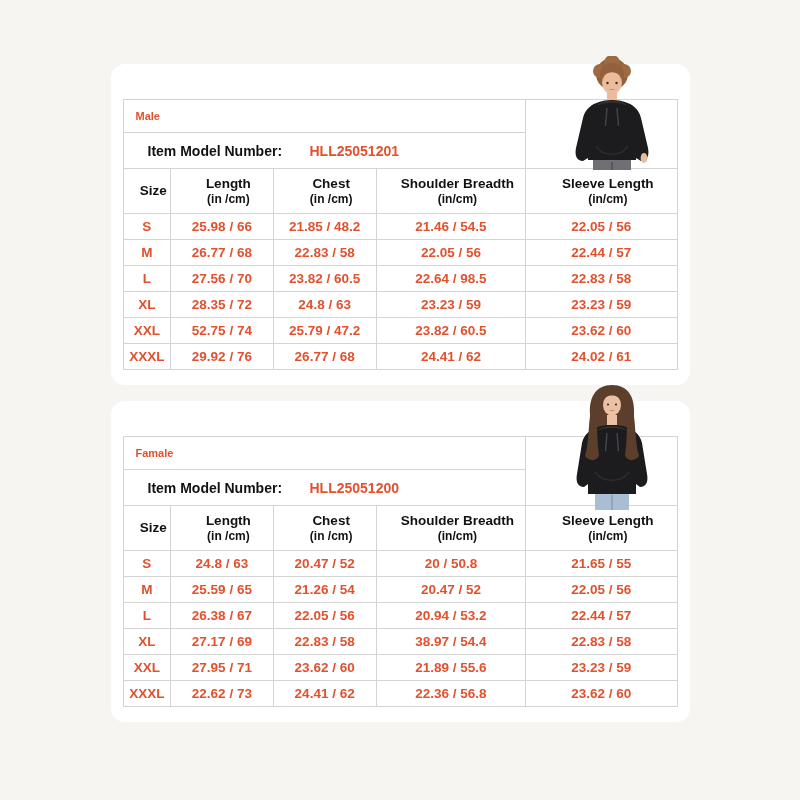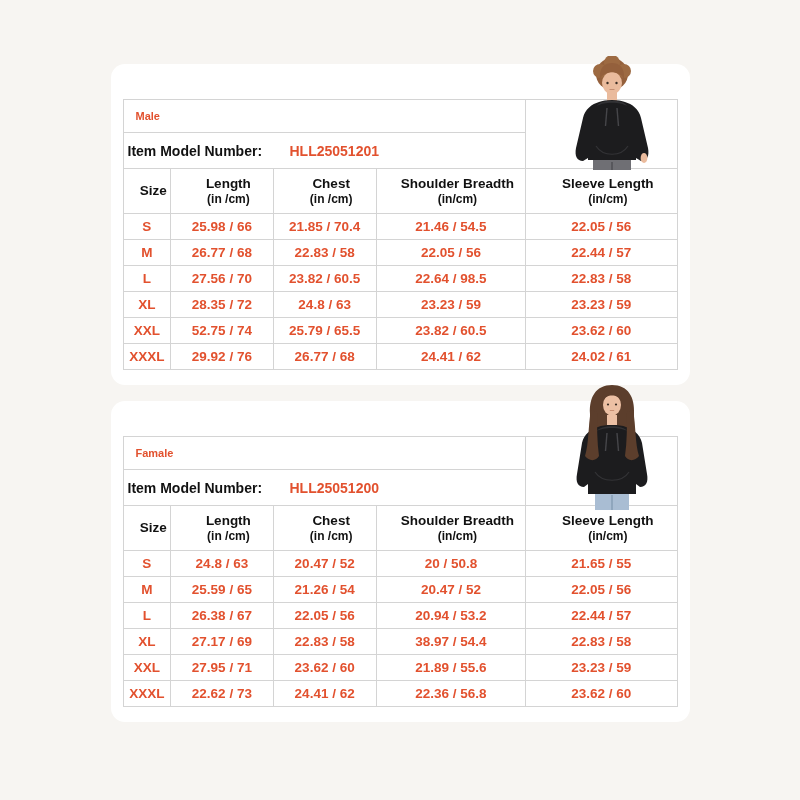--- a/index.html
+++ b/index.html
@@ -31,21 +31,21 @@
   col.c-size{width:8.6%;}
   col.c-length{width:18.5%;}
   col.c-chest{width:18.6%;}
   col.c-shoulder{width:27.0%;}
   col.c-sleeve{width:27.3%;}
 
   td.gender-cell{
     height:33px;text-align:left;padding-left:12px;
     color:var(--accent);font-weight:bold;font-size:11px;
   }
-  td.model-cell{height:36px;text-align:left;padding-left:4px;font-size:14px;}
+  td.model-cell{height:36px;text-align:left;padding-left:24px;font-size:14px;}
   .model-label{font-weight:bold;color:var(--text);display:inline-block;width:162px;}
   .model-number{font-weight:bold;color:var(--accent);}
   td.img-cell{background:transparent;}
 
   th.col-head{height:45px;font-size:13.5px;vertical-align:middle;padding-left:13px;}
   .h-title{font-weight:bold;color:var(--text);line-height:1.15;}
   .h-unit{font-weight:bold;font-size:12px;color:var(--text);line-height:1.2;}
   .h-unit:empty{display:none;}
 
   tbody td{
@@ -105,21 +105,21 @@
             <div class="h-title">Sleeve Length</div>
             <div class="h-unit">(in/cm)</div>
           </th>
         </tr>
       </tbody>
       <tbody>
 
       <tr>
           <td>S</td>
           <td>25.98 / 66</td>
-          <td>21.85 / 70.4</td>
+          <td>21.85 / 48.2</td>
           <td>21.46 / 54.5</td>
           <td>22.05 / 56</td>
         </tr>
           <tr>
           <td>M</td>
           <td>26.77 / 68</td>
           <td>22.83 / 58</td>
           <td>22.05 / 56</td>
           <td>22.44 / 57</td>
         </tr>
@@ -133,21 +133,21 @@
           <tr>
           <td>XL</td>
           <td>28.35 / 72</td>
           <td>24.8 / 63</td>
           <td>23.23 / 59</td>
           <td>23.23 / 59</td>
         </tr>
           <tr>
           <td>XXL</td>
           <td>52.75 / 74</td>
-          <td>25.79 / 65.5</td>
+          <td>25.79 / 47.2</td>
           <td>23.82 / 60.5</td>
           <td>23.62 / 60</td>
         </tr>
           <tr>
           <td>XXXL</td>
           <td>29.92 / 76</td>
           <td>26.77 / 68</td>
           <td>24.41 / 62</td>
           <td>24.02 / 61</td>
         </tr>

